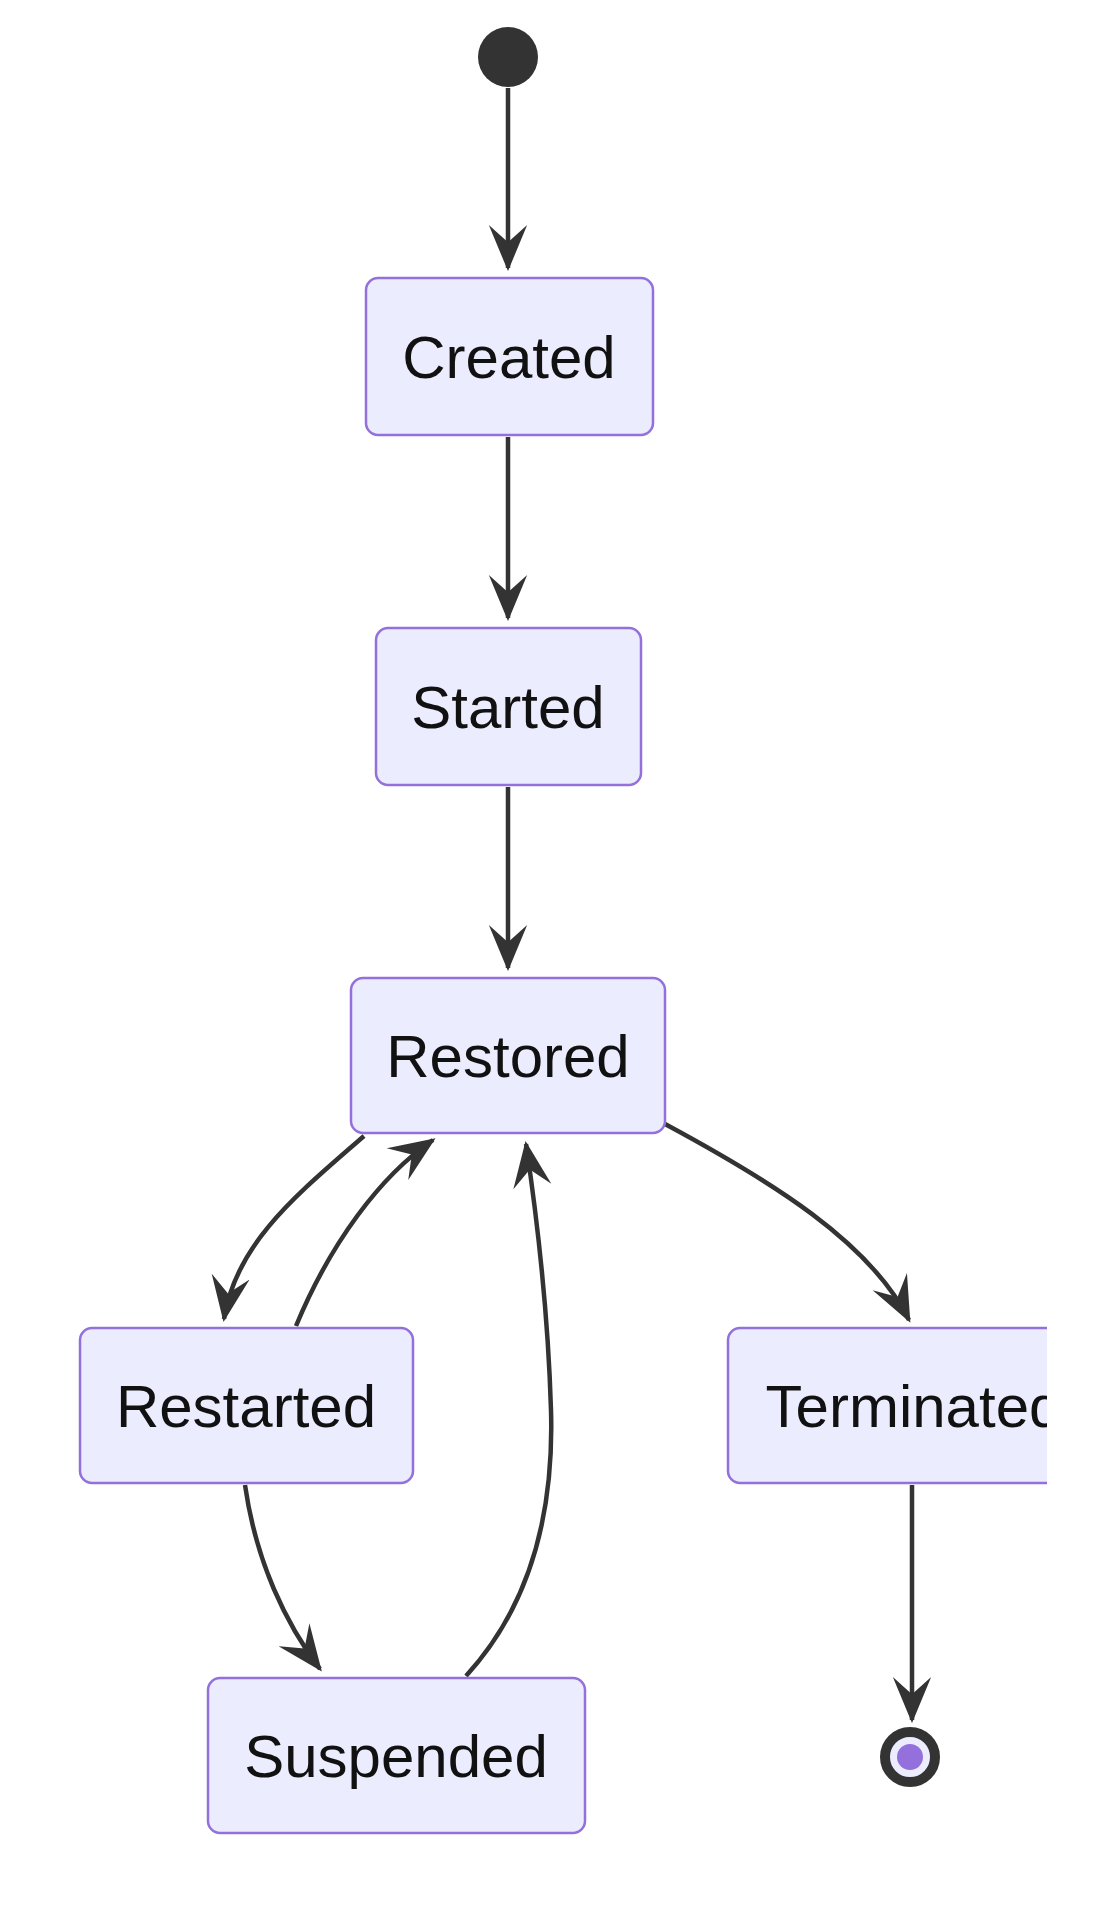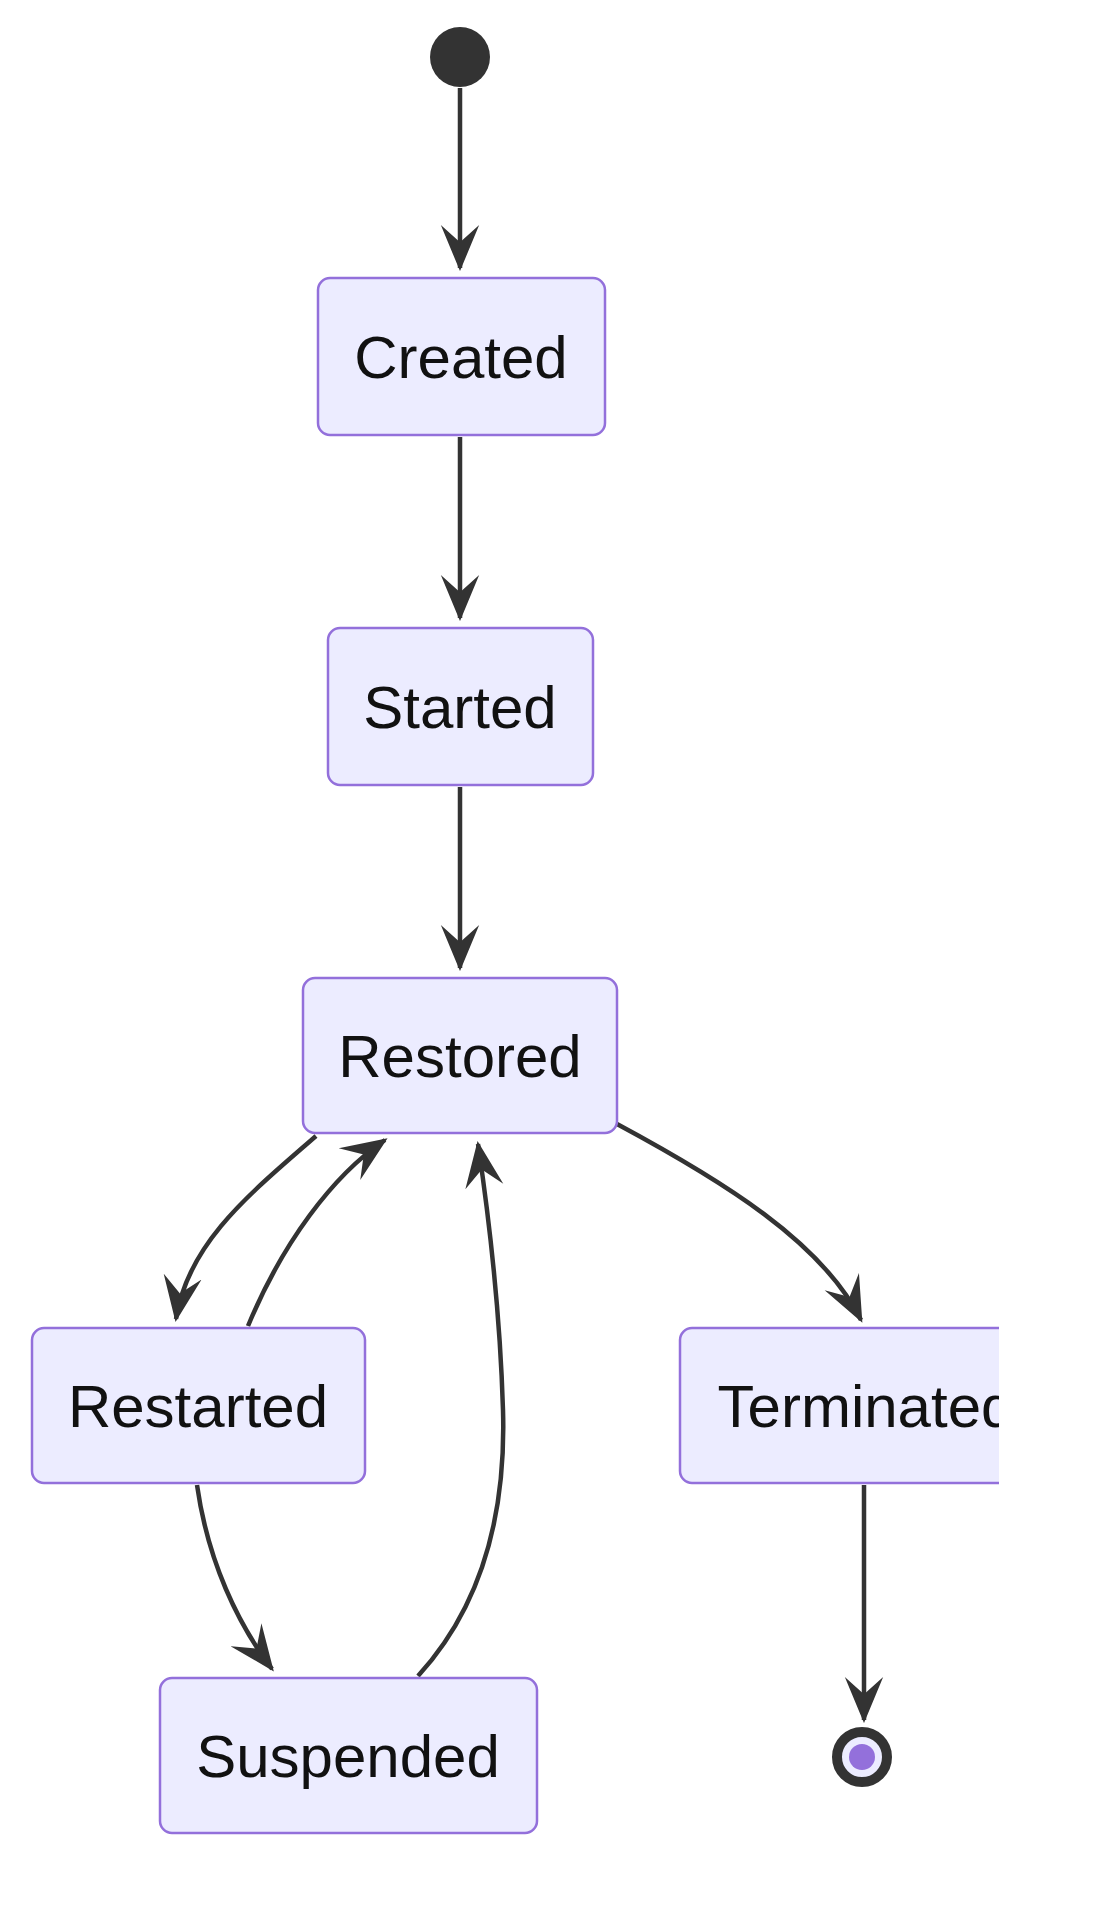--- a/index.html
+++ b/index.html
@@ -5,20 +5,21 @@
   html, body {
     margin: 0;
     padding: 0;
     background: #ffffff;
   }
   .canvas {
     width: 999px;
     height: 1920px;
     background: #ffffff;
     overflow: hidden;
+    padding-left: 48px;
   }
   svg {
     display: block;
   }
   .state-label {
     font-family: "Liberation Sans", "DejaVu Sans", sans-serif;
     font-size: 60px;
     text-anchor: middle;
     fill: #111111;
   }

